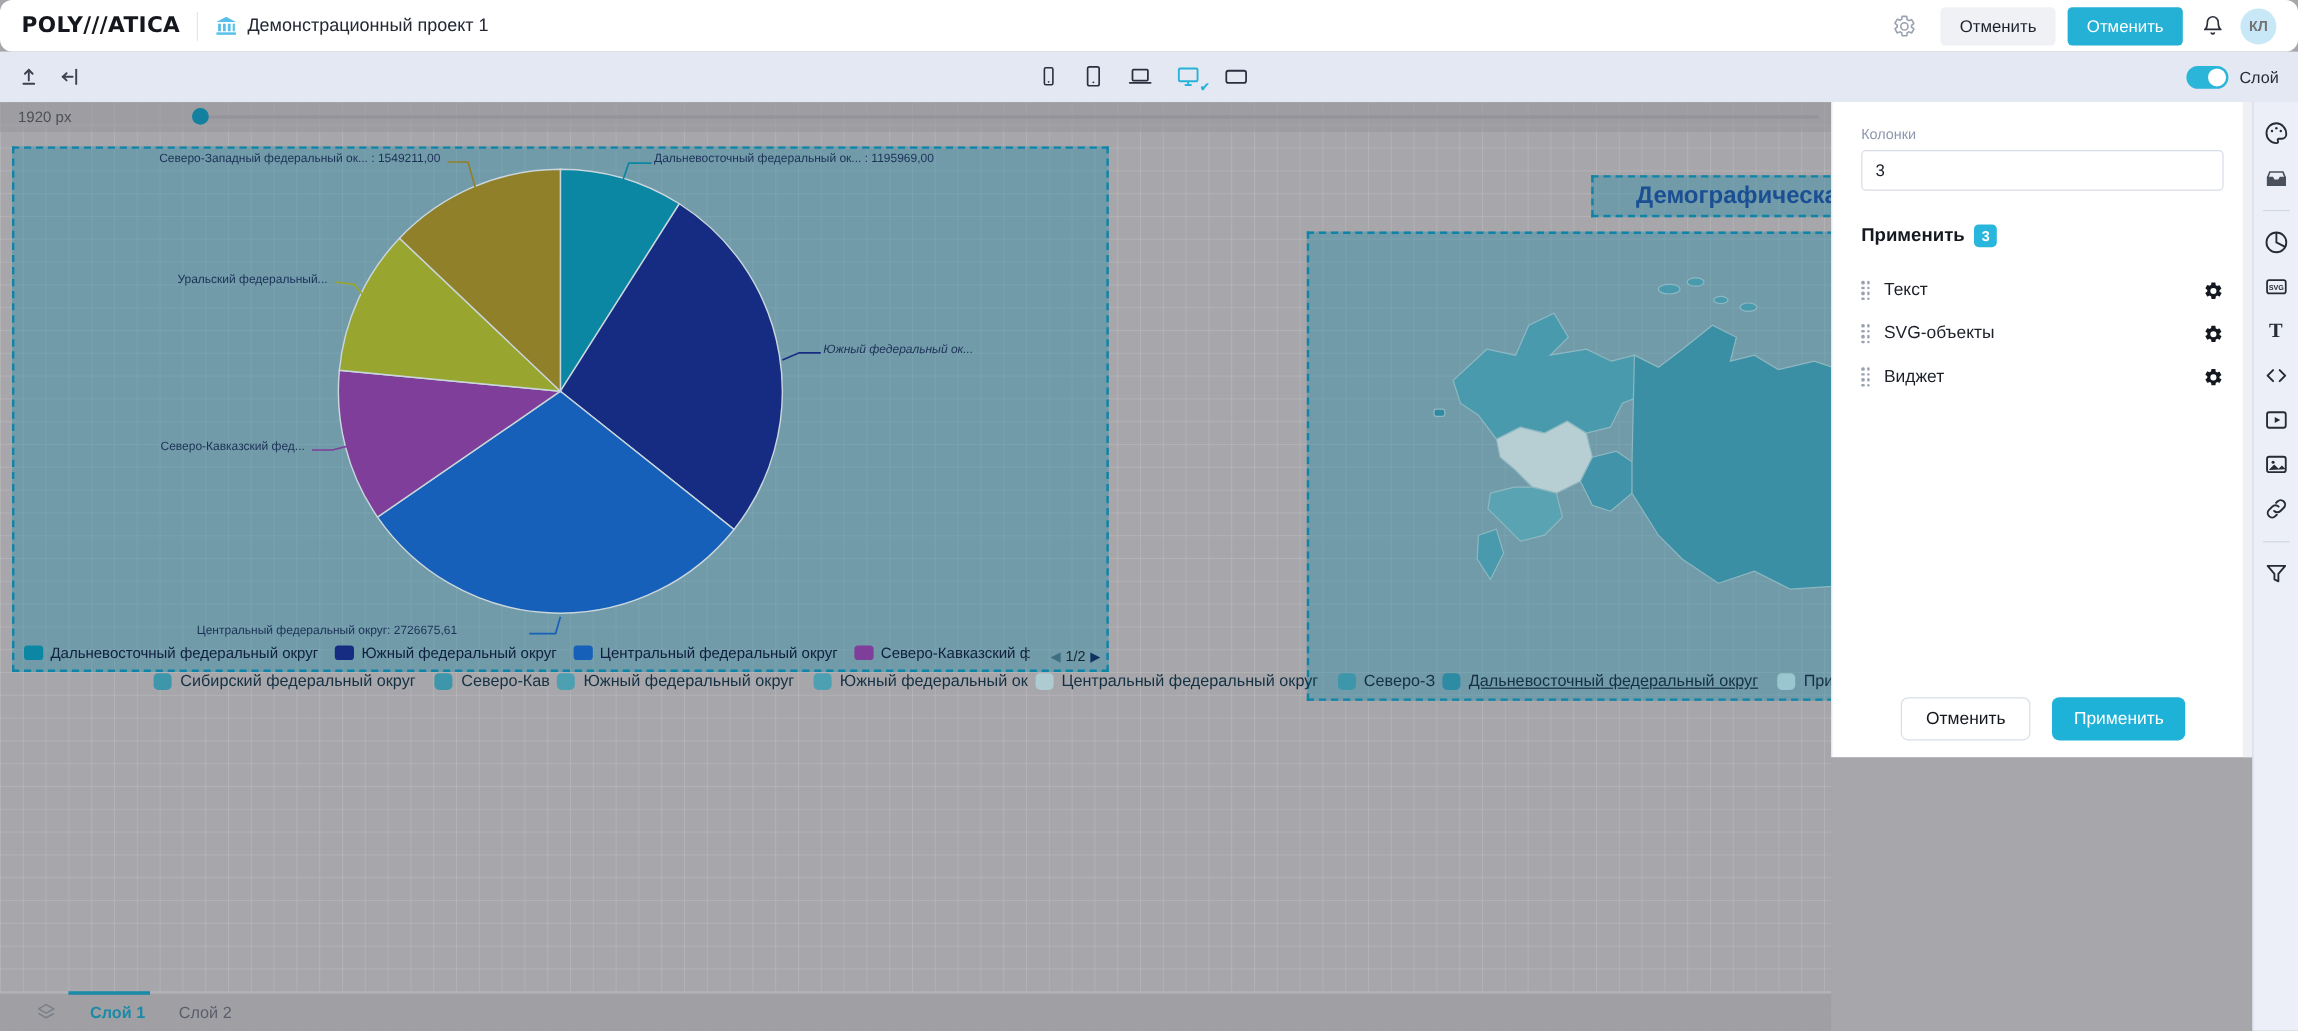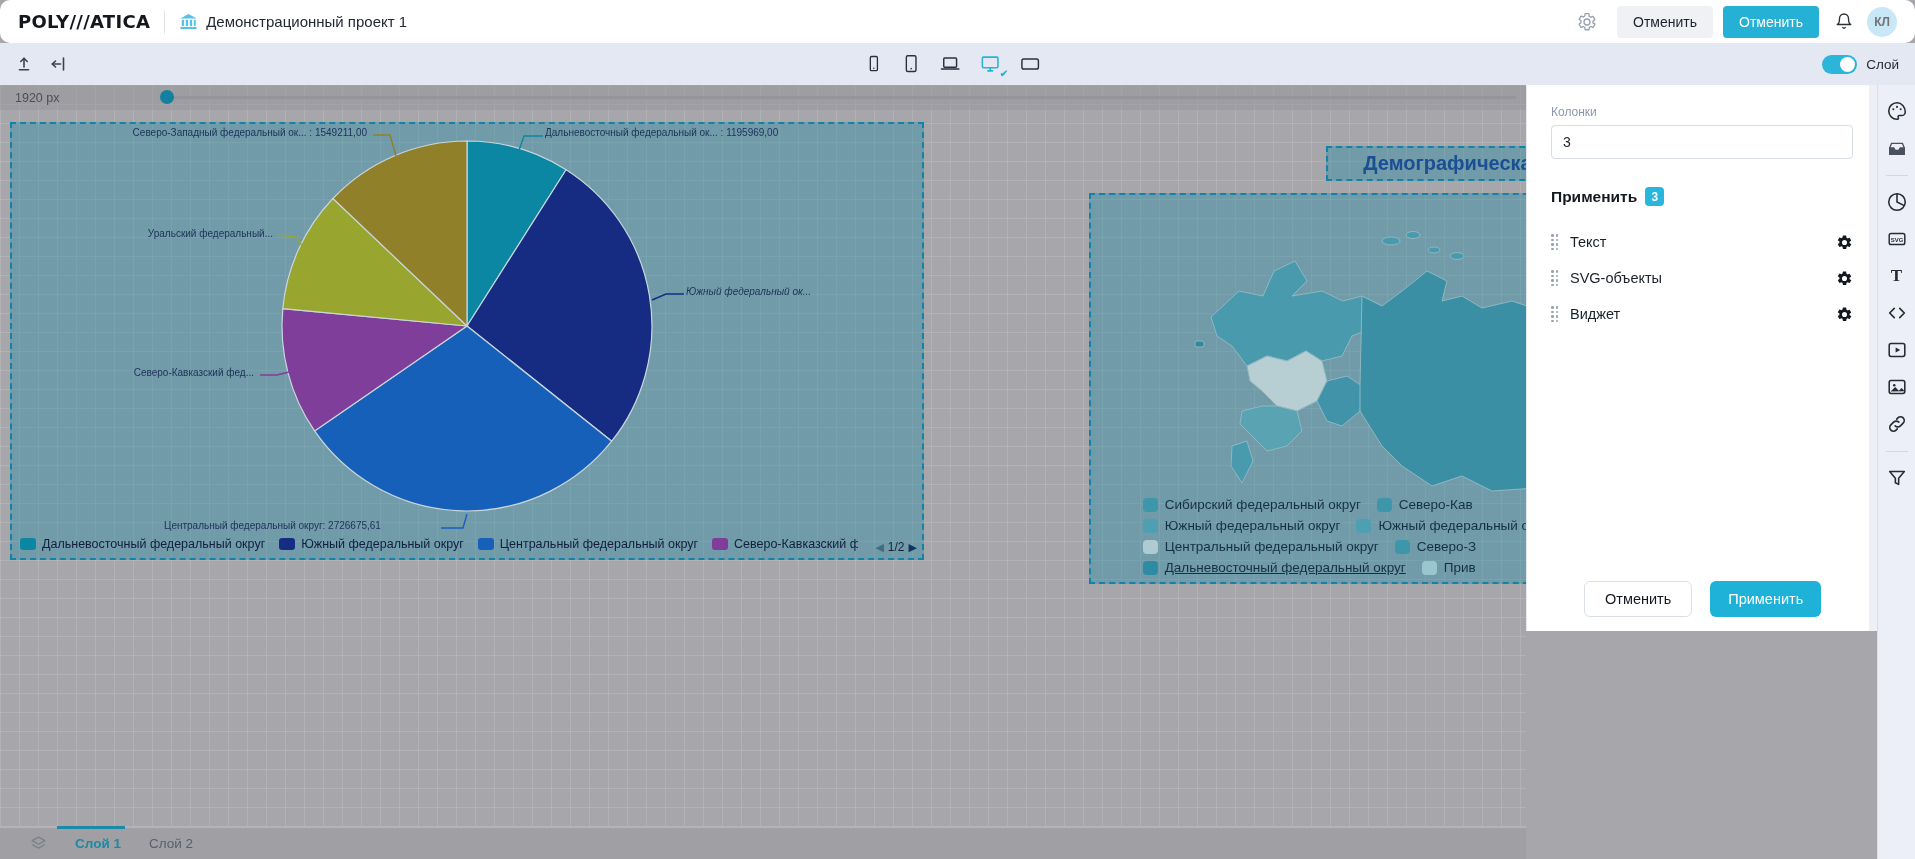--- a/index.html
+++ b/index.html
@@ -64,21 +64,21 @@
   .pl-item { display:flex; align-items:center; gap:6px; flex:none; }
   .pl-swatch { width:16px; height:12px; border-radius:3px; flex:none; }
   .pl-label { font-size:12.5px; color:#0f1f3d; white-space:nowrap; }
   .pager { position:absolute; right:5px; bottom:4px; display:flex; align-items:center; gap:4px; }
   .pager .arr { font-size:11px; cursor:pointer; }
   .arr-prev { color:#3d6e82; }
   .arr-next { color:#10325c; }
   .pager .pg { font-size:12px; color:#142430; }
 
   .map-svg { position:absolute; left:0; top:0; }
-  .map-legend { position:absolute; right:12px; bottom:7px; display:flex; flex-direction:column; align-items:flex-start; gap:6px;margin-top:29px; }
+  .map-legend { position:absolute; right:12px; bottom:7px; display:flex; flex-direction:row; align-items:center; gap:6px;margin-top:29px; }
   .ml-row { display:flex; align-items:center; gap:16px; white-space:nowrap; }
   .ml-item { display:flex; align-items:center; gap:7px; }
   .ml-swatch { width:15px; height:14px; border-radius:4px; flex:none; }
   .ml-label { font-size:13.5px; color:#143144; }
   .ml-label.u { text-decoration:underline; }
 
   
   .layerbar { position:absolute; left:0; bottom:0; width:100%; height:33px; background:rgba(158,158,162,.85); border-top:2px solid #b4b4b8; display:flex; align-items:center; }
   .layer-indicator { position:absolute; left:57px; top:-2px; width:68px; height:3px; background:#1b8aa6; }
   .layers-ico { margin-left:30px; display:flex; }

